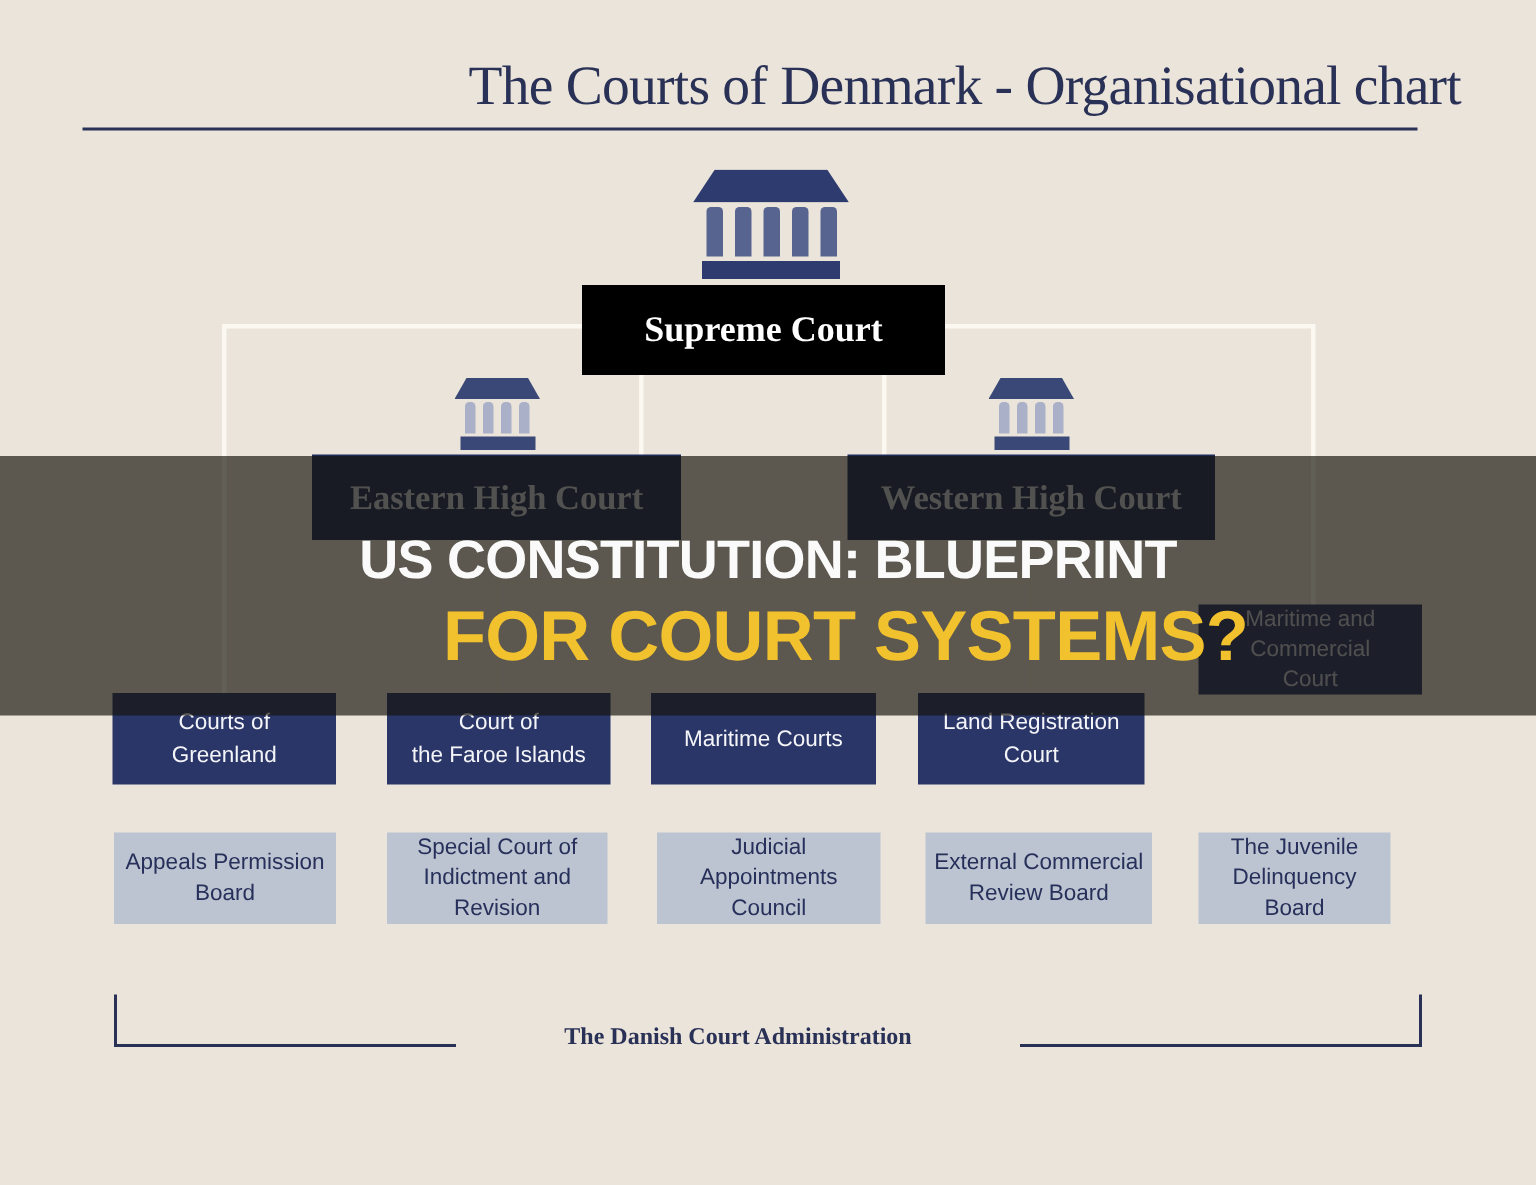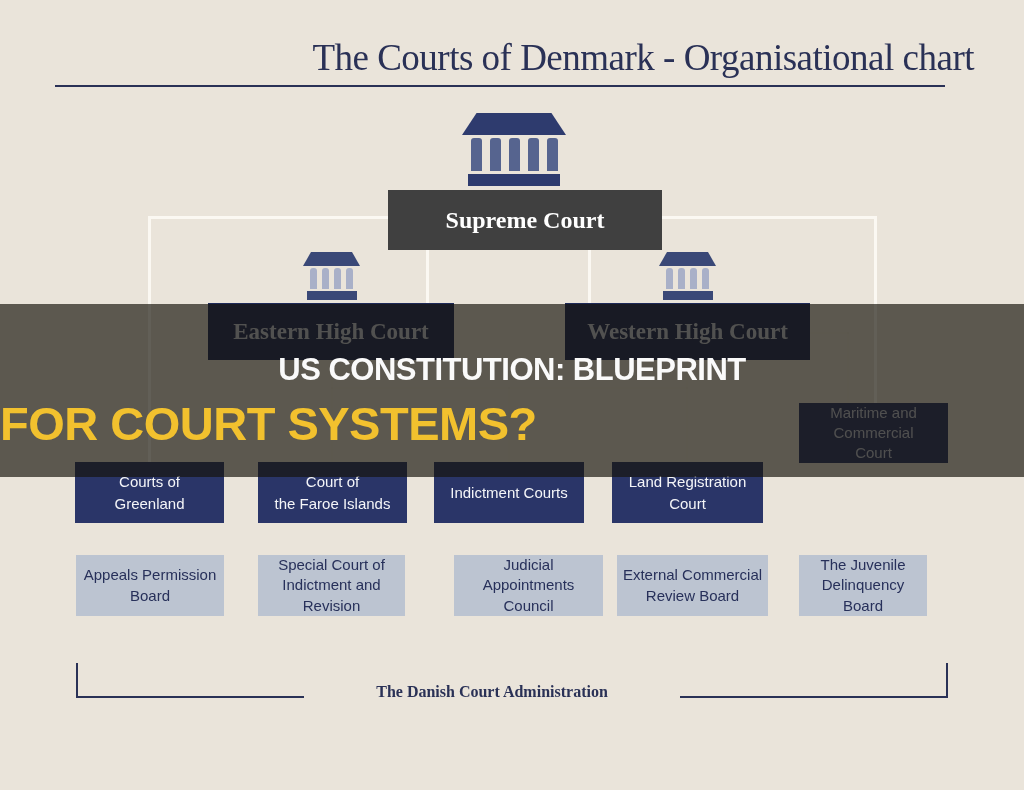--- a/index.html
+++ b/index.html
@@ -11,35 +11,35 @@
   #chart-title{left:54px;top:36px;width:920px;
     font-family:"Liberation Serif",serif;font-size:37px;font-weight:400;
     color:#2A3156;letter-spacing:-0.5px;}
   #title-underline{left:55px;top:85px;width:890px;height:2px;background:#2A3156;}
   .box{position:absolute;display:flex;align-items:center;justify-content:center;
        text-align:center;white-space:pre-line;}
   .navy{background:#2A3568;color:#F4F5F8;font-size:15px;line-height:1.45;}
   .light{background:#BCC4D1;color:#27305A;font-size:15px;line-height:1.35;}
   .hc{background:#1E2A58;color:#C9CEDC;font-family:"Liberation Serif",serif;
       font-size:23px;font-weight:700;}
-  #supreme-box{left:388px;top:190px;width:274px;height:60px;background:#404040;
+  #supreme-box{left:388px;top:190px;width:242px;height:60px;background:#000000;
       color:#FFFFFF;font-family:"Liberation Serif",serif;font-size:24px;font-weight:700;}
   
   .temple{position:absolute;display:flex;flex-direction:column;align-items:center;}
   .temple .roof{width:100%;background:#2E3B6E;clip-path:polygon(14% 0,86% 0,100% 100%,0 100%);}
   .temple .cols{display:flex;justify-content:center;}
   .temple .col{background:#56648F;border-radius:3px 3px 0 0;}
   .temple.small .col{background:#A9B0C8;}
   .temple.small .roof,.temple.small .base{background:#3A4877;}
   .temple .base{background:#2E3B6E;}
   
   #overlay{left:0;top:304px;width:1024px;height:173px;background:rgba(22,19,10,0.67);}
   #banner-line1{left:0;top:352px;width:1024px;text-align:center;color:#FAFAFA;
-      font-size:31px;font-weight:700;letter-spacing:-0.5px;}
-  #banner-line2{left:0;top:396px;width:832px;text-align:left;color:#F2C12E;
+      font-size:36px;font-weight:700;letter-spacing:-0.5px;}
+  #banner-line2{left:0;top:396px;width:832px;text-align:right;color:#F2C12E;
       font-size:47px;font-weight:700;letter-spacing:-0.5px;}
   #footer-label{left:308px;top:683px;width:368px;text-align:center;
       font-family:"Liberation Serif",serif;font-size:16px;font-weight:700;color:#2A3156;}
   .bracket{position:absolute;background:#2A3156;}
 </style>
 </head>
 <body>
 
 <div id="stage">
 
@@ -97,30 +97,30 @@
   <div class="box hc" style="left:208px;top:303px;width:246px;height:57px;">Eastern High Court</div>
 
   <div class="box navy" style="left:799px;top:403px;width:149px;height:60px;line-height:1.35;color:#C3C9D9;">Maritime and
 Commercial
 Court</div>
 
   <div class="box navy" style="left:75px;top:462px;width:149px;height:61px;">Courts of
 Greenland</div>
   <div class="box navy" style="left:258px;top:462px;width:149px;height:61px;">Court of
 the Faroe Islands</div>
-  <div class="box navy" style="left:434px;top:462px;width:150px;height:61px;">Indictment Courts</div>
+  <div class="box navy" style="left:434px;top:462px;width:150px;height:61px;">Maritime Courts</div>
   <div class="box navy" style="left:612px;top:462px;width:151px;height:61px;">Land Registration
 Court</div>
 
   <div class="box light" style="left:76px;top:555px;width:148px;height:61px;">Appeals Permission
 Board</div>
   <div class="box light" style="left:258px;top:555px;width:147px;height:61px;">Special Court of
 Indictment and
 Revision</div>
-  <div class="box light" style="left:438px;top:555px;width:149px;height:61px;margin-left:16px;">Judicial
+  <div class="box light" style="left:438px;top:555px;width:149px;height:61px;">Judicial
 Appointments
 Council</div>
   <div class="box light" style="left:617px;top:555px;width:151px;height:61px;">External Commercial
 Review Board</div>
   <div class="box light" style="left:799px;top:555px;width:128px;height:61px;">The Juvenile
 Delinquency
 Board</div>
 
   <div class="bracket" style="left:76px;top:663px;width:2px;height:35px;"></div>
   <div class="bracket" style="left:946px;top:663px;width:2px;height:35px;"></div>

